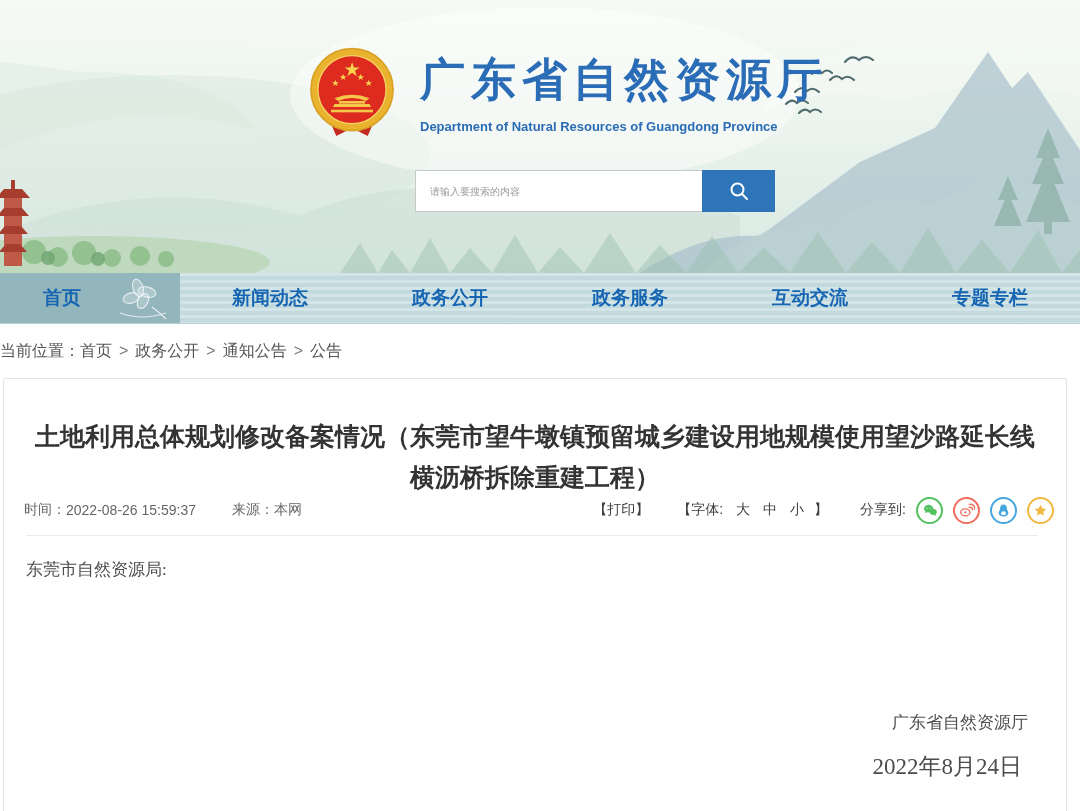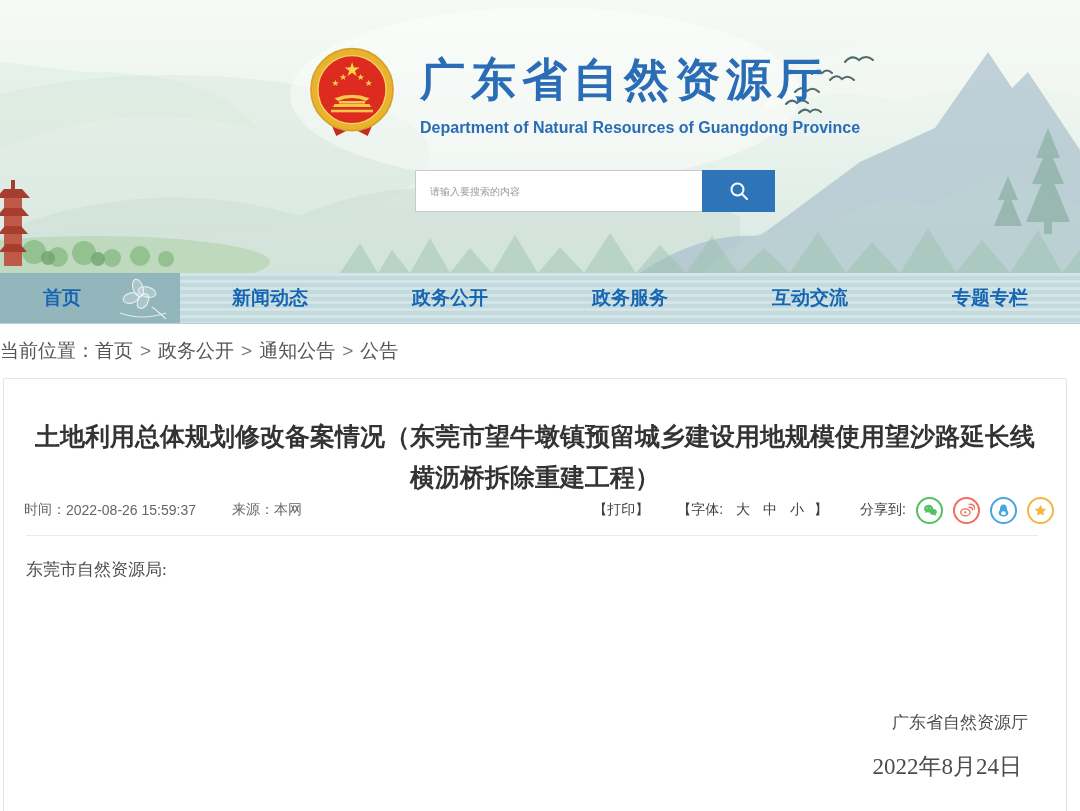--- a/index.html
+++ b/index.html
@@ -6,42 +6,42 @@
   .page{position:relative;width:1080px;height:811px;overflow:hidden;background:#fff;
         font-family:"Liberation Sans","DejaVu Sans",sans-serif;}
 
   
   .banner{position:absolute;left:0;top:0;width:1080px;height:273px;overflow:hidden;}
   .banner-art{position:absolute;left:0;top:0;width:100%;height:100%;}
   .brand{position:absolute;left:308px;top:46px;display:flex;align-items:flex-start;}
   .emblem{width:88px;height:96px;flex:0 0 auto;}
   .brand-text{margin-left:24px;padding-top:4px;}
   .site-title{font-size:45px;font-weight:700;color:var(--title_blue,#2a6cb5);letter-spacing:6px;white-space:nowrap;}
-  .site-subtitle{margin-top:9px;font-size:16px;font-weight:700;color:var(--title_blue,#2a6cb5);white-space:nowrap;}
+  .site-subtitle{margin-top:9px;font-size:13px;font-weight:700;color:var(--title_blue,#2a6cb5);white-space:nowrap;}
   .search{position:absolute;left:415px;top:170px;width:360px;height:42px;display:flex;}
   .search input{flex:1;min-width:0;border:1px solid #c9c9c9;border-right:none;padding:16px 14px;
         font-size:10px;color:#333;outline:none;background:#fff;font-family:inherit;}
   .search input::placeholder{color:#999;}
   .search button{width:73px;background:var(--search_button_blue,#2e74b9);border:none;cursor:pointer;
         display:flex;align-items:center;justify-content:center;}
 
   
   .nav{position:absolute;left:0;top:273px;width:1080px;height:50px;display:flex;
        background-color:var(--nav_bar_bg,#c9dee2);
        background-image:repeating-linear-gradient(180deg,rgba(255,255,255,.20) 0 3px,rgba(171,200,207,.22) 3px 7px);
        border-bottom:1px solid #b9cfd4;}
   .nav-item{flex:1;display:flex;align-items:center;justify-content:center;position:relative;
        color:var(--nav_text_blue,#1565b2);font-size:19px;font-weight:700;cursor:pointer;}
   .nav-item.active{background:var(--nav_active_bg,#93b6bd);}
   .nav-item.active .nav-label{margin-right:56px;}
   .flower{position:absolute;right:10px;top:4px;opacity:.85;}
 
   
   .breadcrumb{position:absolute;left:0;top:324px;width:1080px;height:54px;background:#fff;
-       display:flex;align-items:center;font-size:19px;color:#555;}
+       display:flex;align-items:center;font-size:16px;color:#555;}
   .crumb{cursor:pointer;}
   .crumb-sep{margin:0 7px;color:#777;}
 
   
   .article{position:absolute;left:3px;top:378px;width:1062px;height:460px;background:#fff;
        border:1px solid #e4e4e6;border-radius:2px;}
   .article-title{position:absolute;top:20px;left:24px;right:24px;text-align:center;
        font-size:25px;line-height:41px;font-weight:700;color:#333;}
   .meta{position:absolute;top:116px;left:20px;right:12px;height:30px;display:flex;align-items:center;
        font-size:14px;color:var(--meta_gray,#666);justify-content:space-between;}

